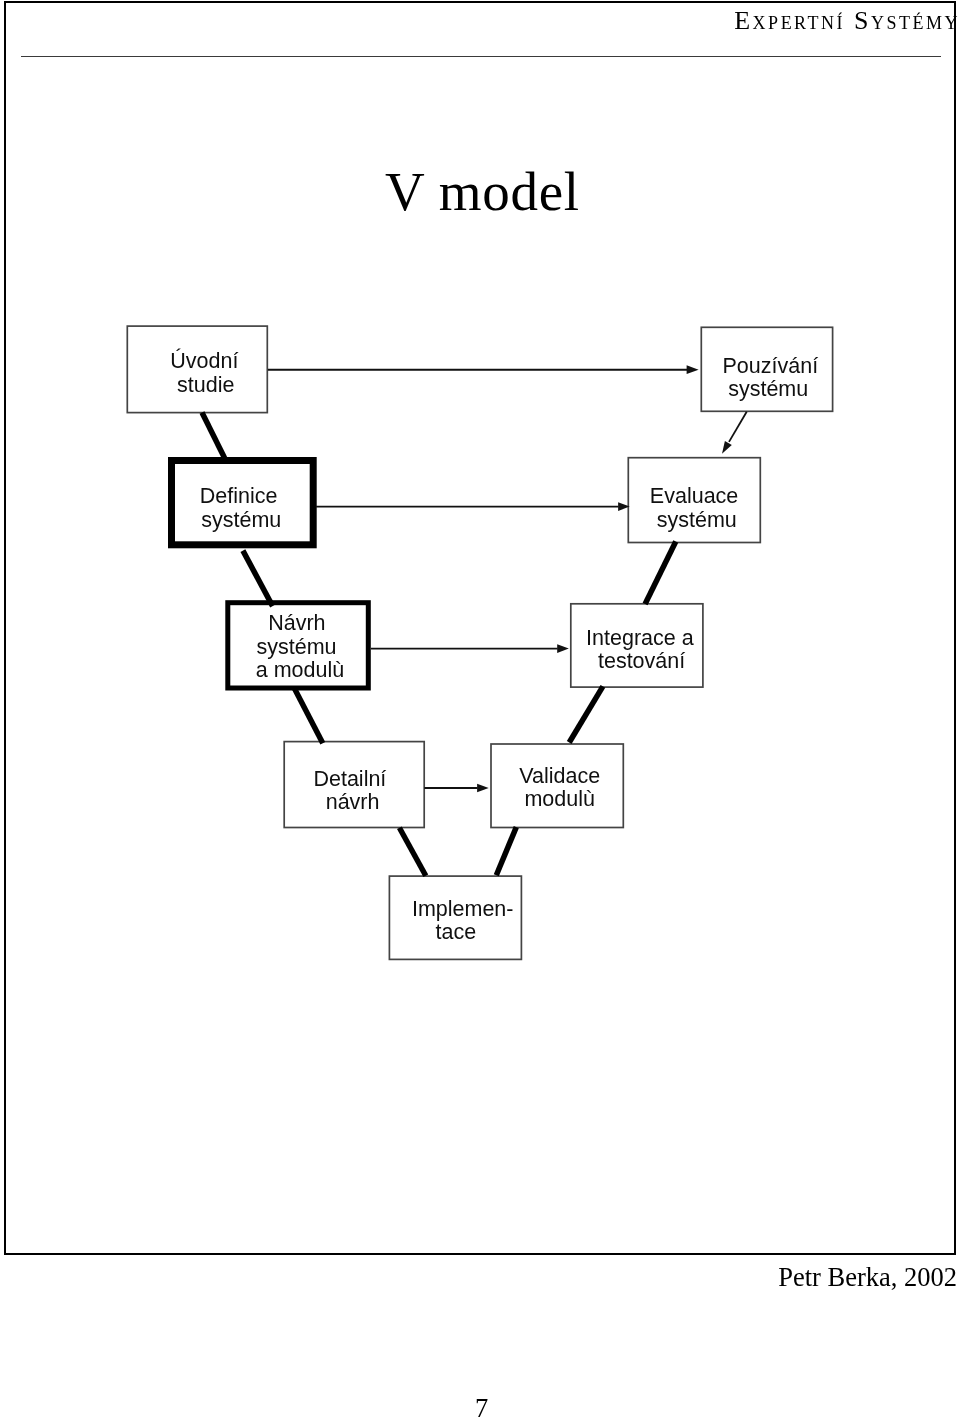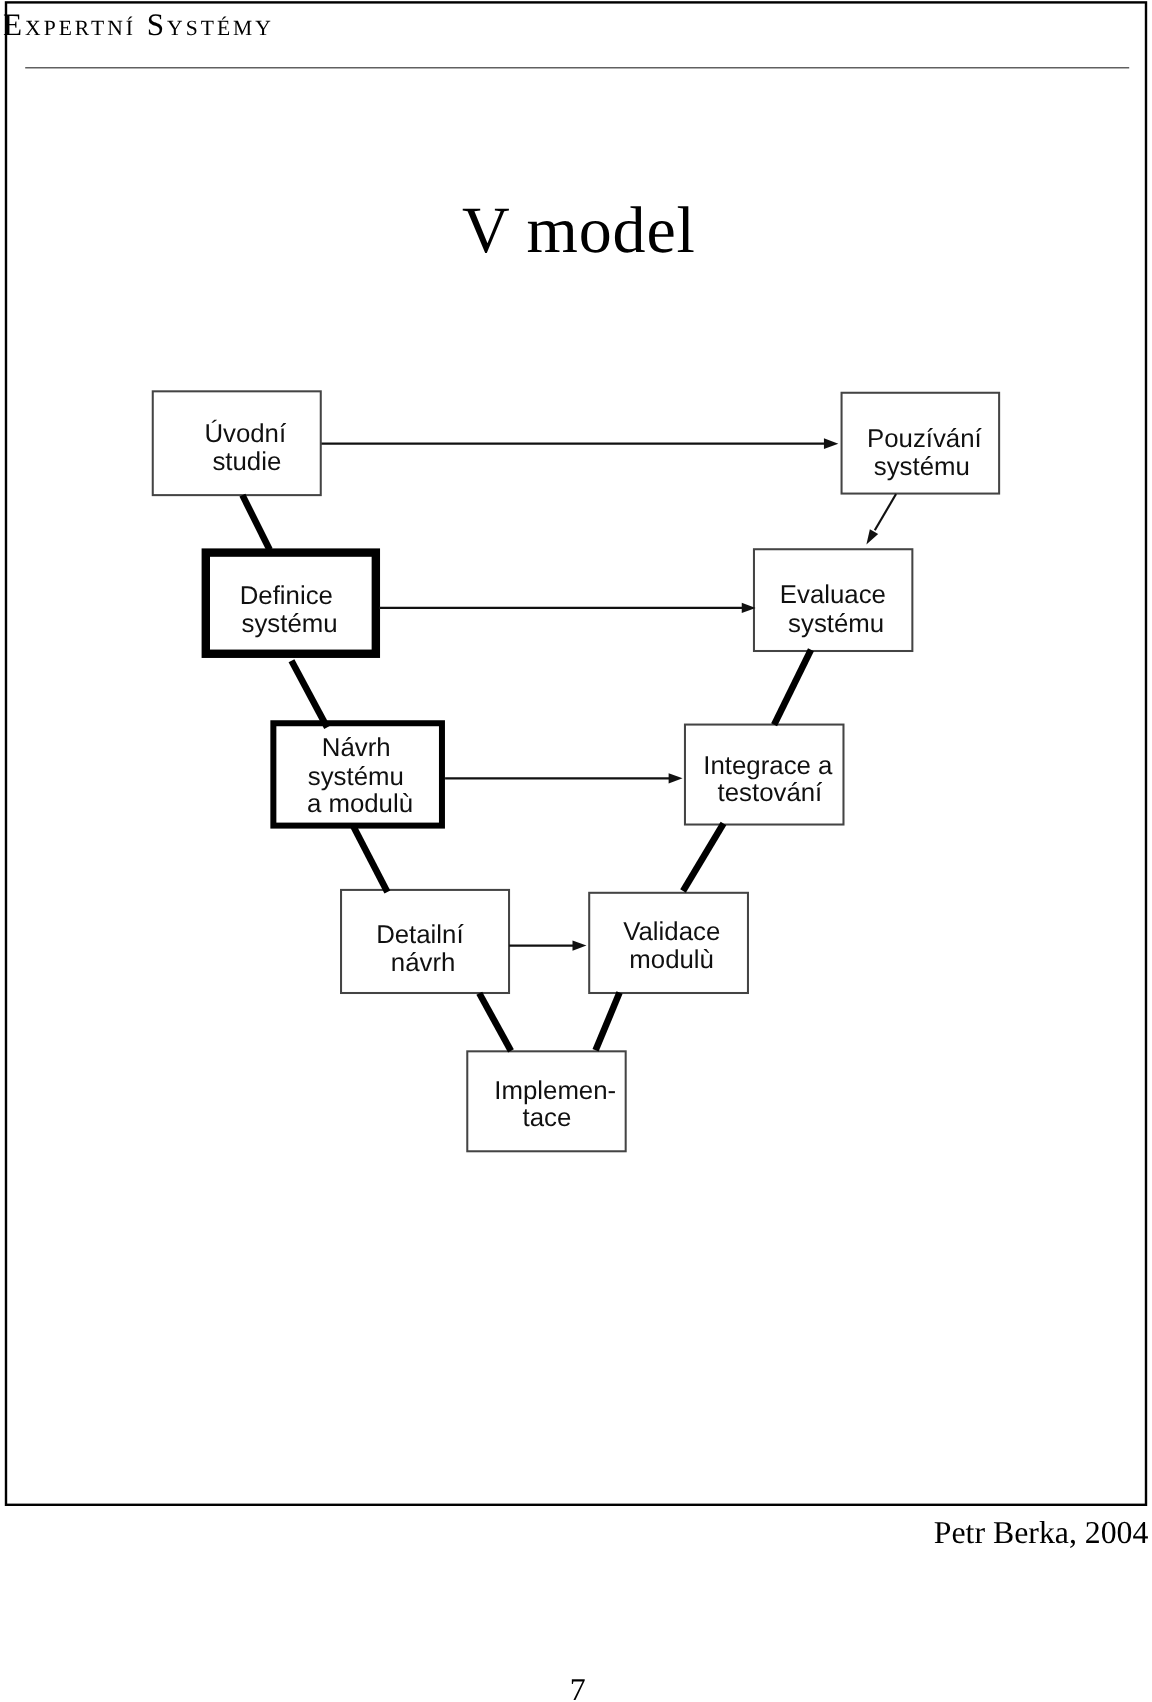--- a/index.html
+++ b/index.html
@@ -5,21 +5,21 @@
 <style>
   html, body { margin:0; padding:0; }
   body {
     width:960px; height:1418px; background:#ffffff;
     font-family:"Liberation Serif", serif;
   }
   .page { position:relative; width:960px; height:1418px; overflow:hidden;
     transform:translateZ(0); }
   .frame { position:absolute; left:4px; top:1px; width:952px; height:1254px; border:2px solid #000; box-sizing:border-box; }
   .hrule { position:absolute; left:20.5px; top:55.6px; width:920px; height:1.6px; background:#3a3a3a; }
-  .header-title { position:absolute; left:0; top:6px; width:960px; text-align:left;
+  .header-title { position:absolute; left:0; top:6px; width:960px; text-align:right;
     font-family:"Liberation Serif", serif; font-size:26px; font-variant:small-caps;
     letter-spacing:2.5px; text-indent:2.5px; color:#000; }
   .slide-title { position:absolute; left:2px; top:160px; width:960px; text-align:center;
     font-family:"Liberation Serif", serif; font-size:55px; letter-spacing:0.7px;
     text-indent:0.7px; color:#000; }
   .author { position:absolute; left:0; top:1262px; width:957px; text-align:right;
     font-size:26.5px; color:#000; }
   .pagenum { position:absolute; left:1.5px; top:1393px; width:960px; text-align:center;
     font-size:26.5px; color:#000; }
   svg.diagram { position:absolute; left:0; top:0; }
@@ -107,15 +107,15 @@
     <g class="boxtext">
       <text x="559.8" y="783.3">Validace</text>
       <text x="559.7" y="806.3">modulù</text>
     </g>
     <g class="boxtext">
       <text x="462.7" y="916.1">Implemen-</text>
       <text x="455.8" y="938.7">tace</text>
     </g>
   </svg>
 
-  <div class="author">Petr Berka, 2004</div>
+  <div class="author">Petr Berka, 2002</div>
   <div class="pagenum">7</div>
 </div>
 
 </body></html>

